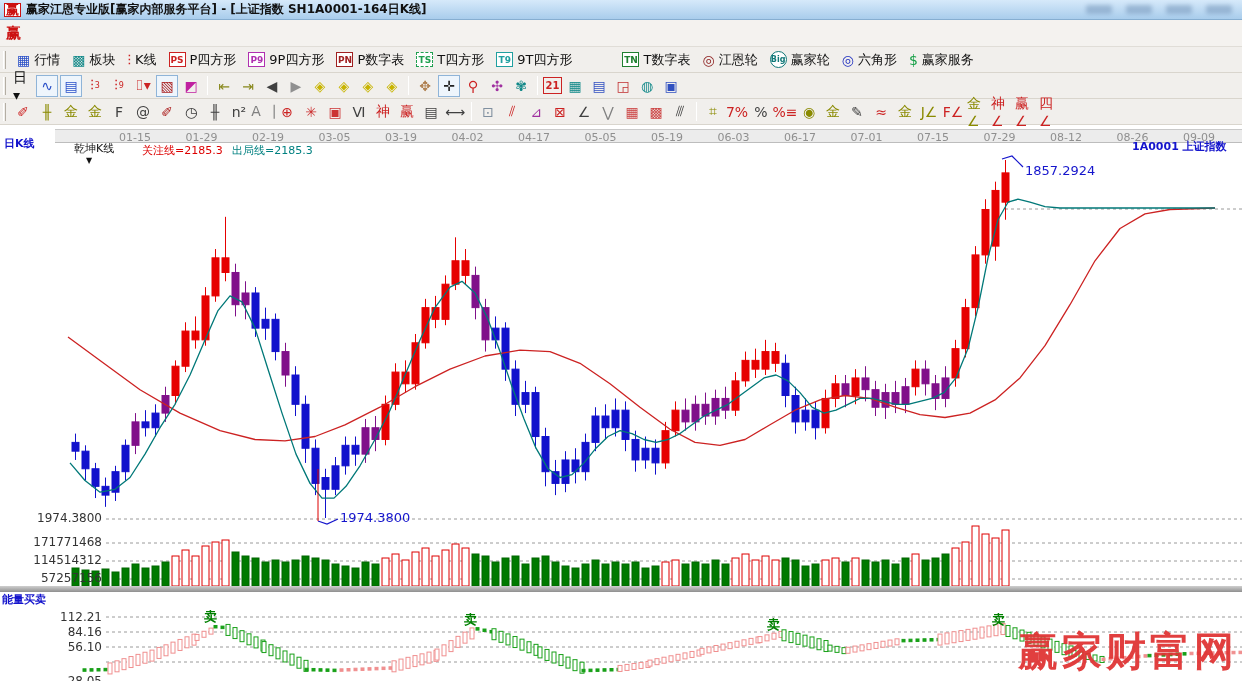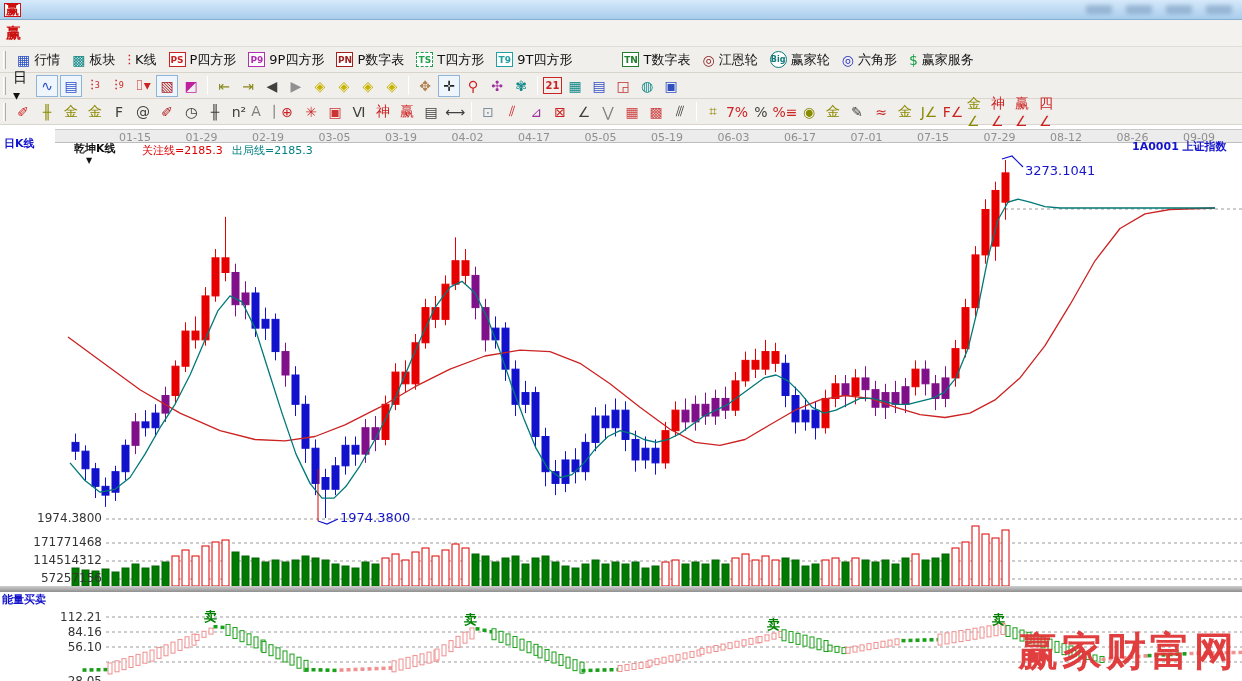--- a/index.html
+++ b/index.html
@@ -29,38 +29,39 @@
   .circle-badge{display:inline-flex;align-items:center;justify-content:center;width:17px;height:17px;border-radius:50%;font-size:8px;font-weight:bold;margin-right:4px;background:#fff;}
   .sub{font-size:8px;vertical-align:sub;margin-left:1px;}
   
   #chart{position:absolute;left:0;top:128px;width:1242px;height:553px;background:#fff;}
   #chart svg{position:absolute;left:0;top:0;}
   .datestrip{position:absolute;left:55px;top:1px;width:1187px;height:14px;background:#ececec;
              border-top:1px solid #c9c9c9;border-bottom:1px solid #bdbdbd;}
   .datelabel{position:absolute;top:1px;font-size:11px;color:#8f8f8f;transform:translateX(-50%);white-space:nowrap;}
   .lbl{position:absolute;font-size:11px;white-space:nowrap;}
   .blue{color:#1414cc;font-weight:bold;}
-  .blk{color:#111;font-weight:bold;}
+  .blk{color:#111;font-weight:normal;}
   .red{color:#dd0000;}
   .teal{color:#008080;}
   .axisnum{position:absolute;font-size:12px;color:#333;text-align:right;width:100px;left:2px;white-space:nowrap;}
   .ann{position:absolute;font-size:13px;color:#1515cc;white-space:nowrap;}
   .sellmark{position:absolute;font-size:13px;font-weight:bold;color:#008000;white-space:nowrap;}
   .sepband{position:absolute;left:0;width:1242px;height:6px;background:linear-gradient(#cfcfcf,#8f8f8f);}
   .watermark{position:absolute;right:4px;bottom:2px;font-family:"DejaVu Serif","Liberation Serif",serif;
              font-size:40px;font-weight:bold;color:#e03535;letter-spacing:4px;opacity:.95;}
   .tri{position:absolute;font-size:8px;color:#111;}
 </style>
 </head>
 <body>
 
 <div id="app">
 
   <div class="titlebar">
     <span class="logo">赢</span>
+    <span>赢家江恩专业版[赢家内部服务平台] - [上证指数  SH1A0001-164日K线]</span>
     <span class="spacer"></span>
     <span class="blur-item"></span>
     <span class="blur-item"></span>
     <span class="blur-item"></span>
     <span class="blur-item" style="margin-right:6px;"></span>
   </div>
 
   <div class="menubar">
     <span class="logo">赢</span>
   </div>
@@ -692,21 +693,21 @@
         <rect x="1239" y="651.173523" width="3" height="2.5" fill="#f08f8f" stroke="#f08f8f" stroke-width="1"></rect>
       </svg>
 
     <span class="lbl blue" style="left:4px;top:8px;">日K线</span>
     <span class="lbl blk" style="left:74px;top:13px;">乾坤K线</span>
     <span class="tri" style="left:86px;top:28px;">▼</span>
     <span class="lbl red" style="left:142px;top:15px;">关注线=2185.3</span>
     <span class="lbl teal" style="left:232px;top:15px;">出局线=2185.3</span>
     <span class="lbl blue" style="left:1132px;top:11px;">1A0001  上证指数</span>
 
-    <span class="ann" style="left:1025px;top:35px;">3273.1041</span>
+    <span class="ann" style="left:1025px;top:35px;">1857.2924</span>
     <span class="ann" style="left:340px;top:382px;">1974.3800</span>
 
     <span class="axisnum" style="top:383px;">1974.3800</span>
     <span class="axisnum" style="top:407px;">171771468</span>
     <span class="axisnum" style="top:425px;">114514312</span>
     <span class="axisnum" style="top:443px;">57257156</span>
 
     <div class="sepband" style="top:458px;"></div>
 
     <span class="lbl blue" style="left:2px;top:464px;">能量买卖</span>

